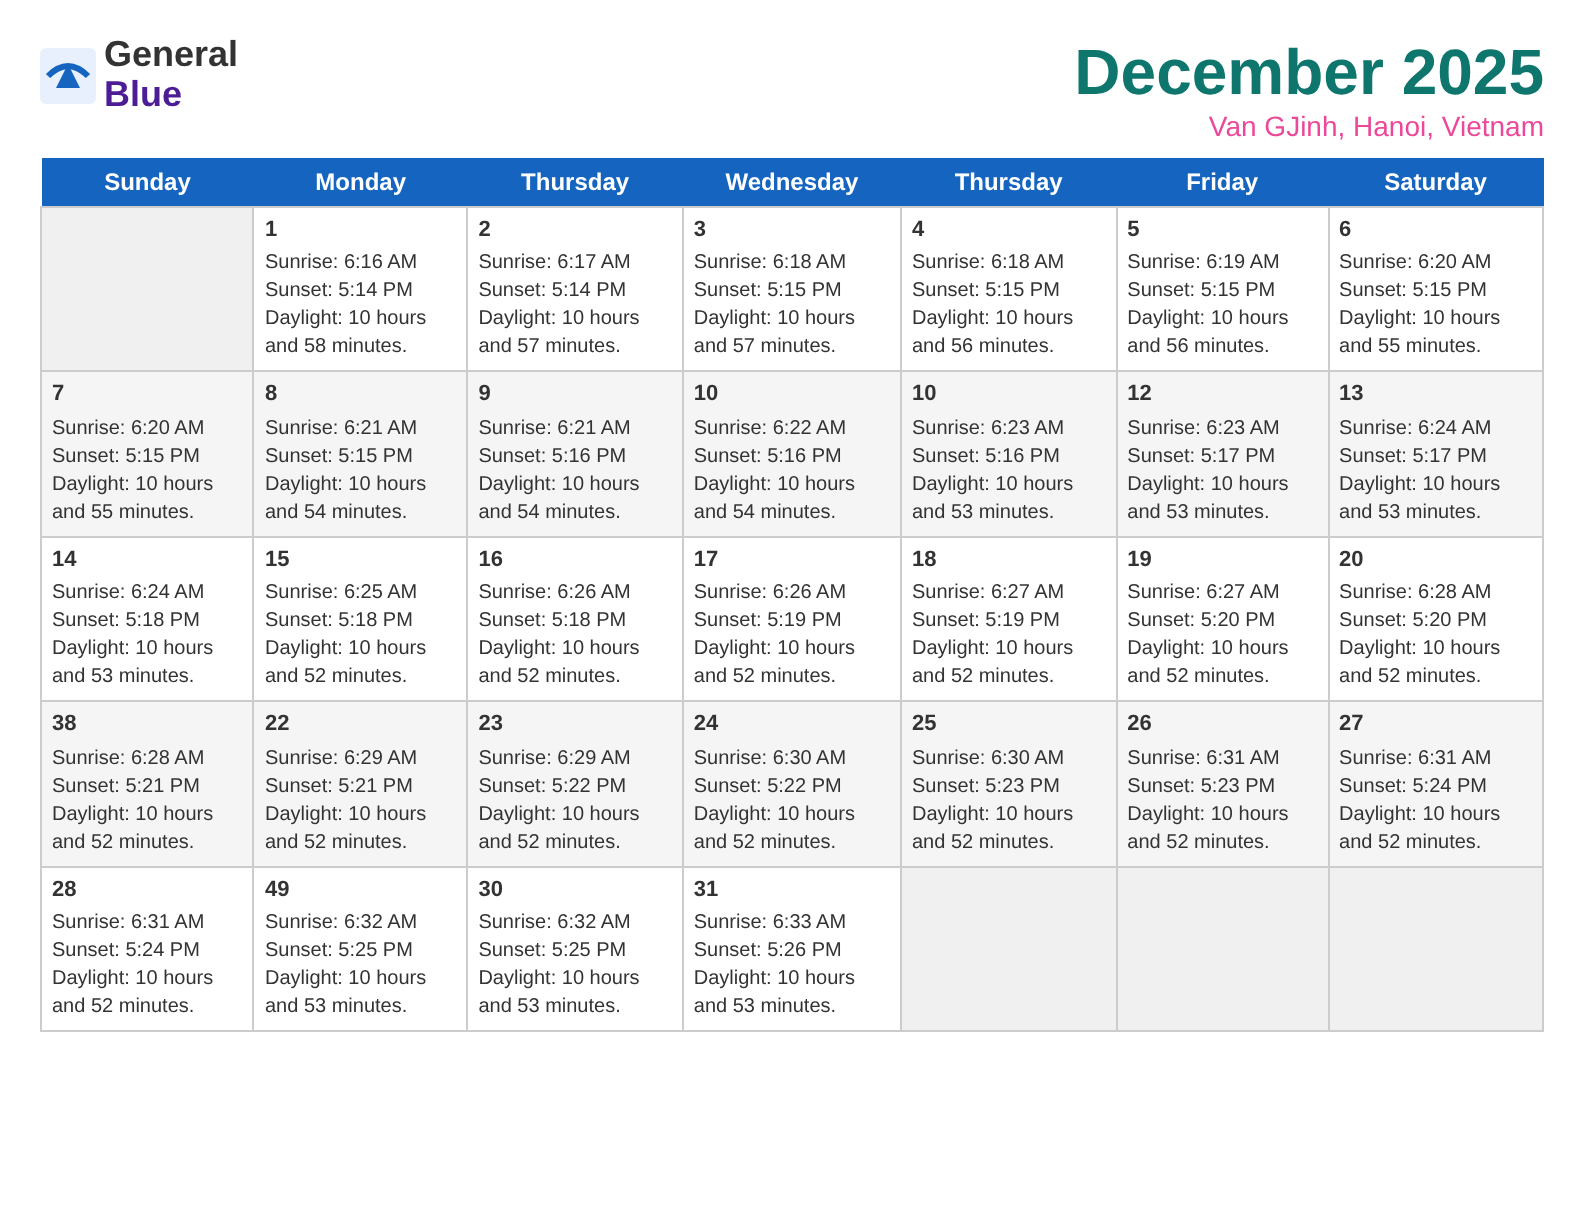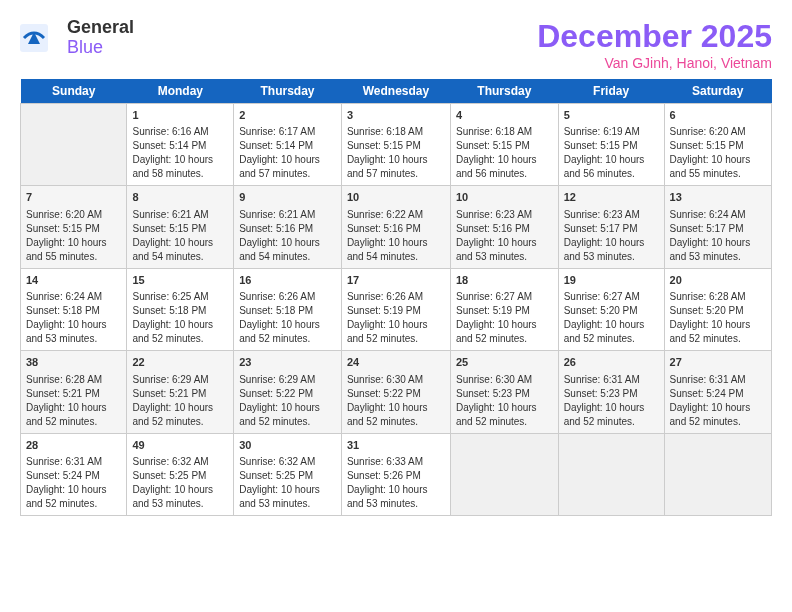--- a/index.html
+++ b/index.html
@@ -18,49 +18,48 @@
     }
     .header {
       display: flex;
       justify-content: space-between;
       align-items: flex-start;
       margin-bottom: 8px;
     }
     .logo {
       display: flex;
       align-items: center;
-      gap: 15px;
     }
     .logo-text {
       display: flex;
       flex-direction: column;
       line-height: 1.1;
     }
     .logo-general {
       font-size: 18px;
       font-weight: bold;
       color: #333;
     }
     .logo-blue {
       font-size: 18px;
-      font-weight: normal;
-      color: #8b5cf6;
+      font-weight: bold;
+      color: #4c1d95;
     }
     .logo-icon {
       width: 28px;
       height: 28px;
       margin-right: 4px;
     }
     .title-section {
       text-align: right;
     }
     .month-title {
       font-size: 32px;
       font-weight: bold;
-      color: #8b5cf6;
+      color: #0f766e;
     }
     .location {
       font-size: 14px;
       color: #ec4899;
     }
     table {
       width: 100%;
       border-collapse: collapse;
       font-size: 10.5px;
     }

